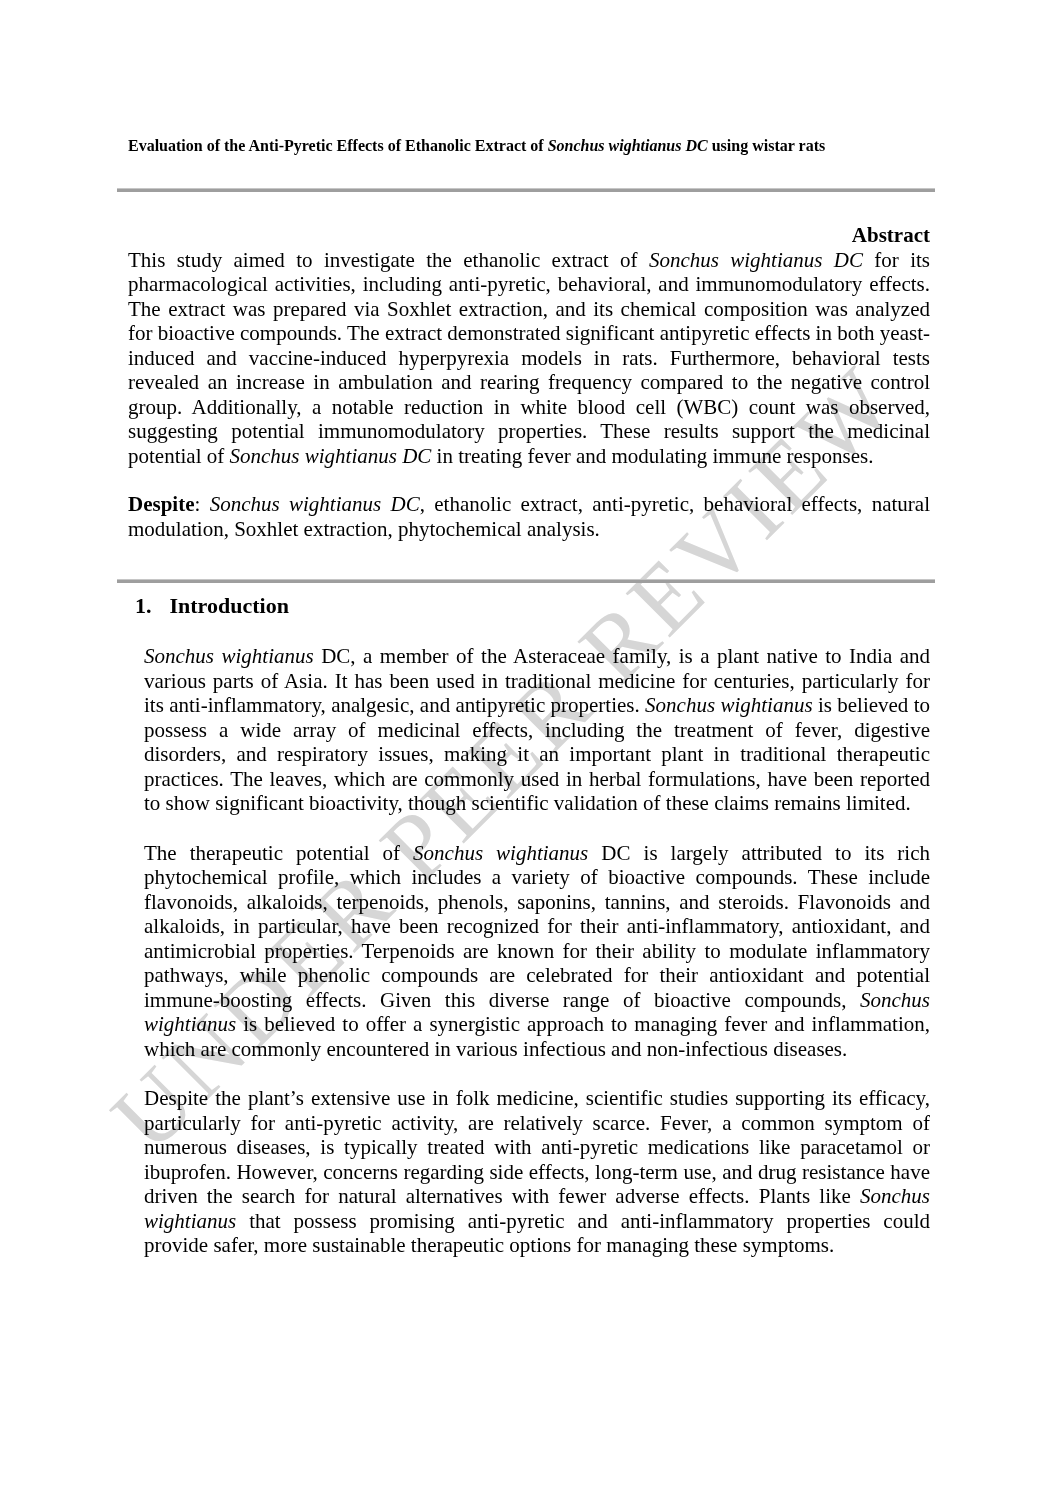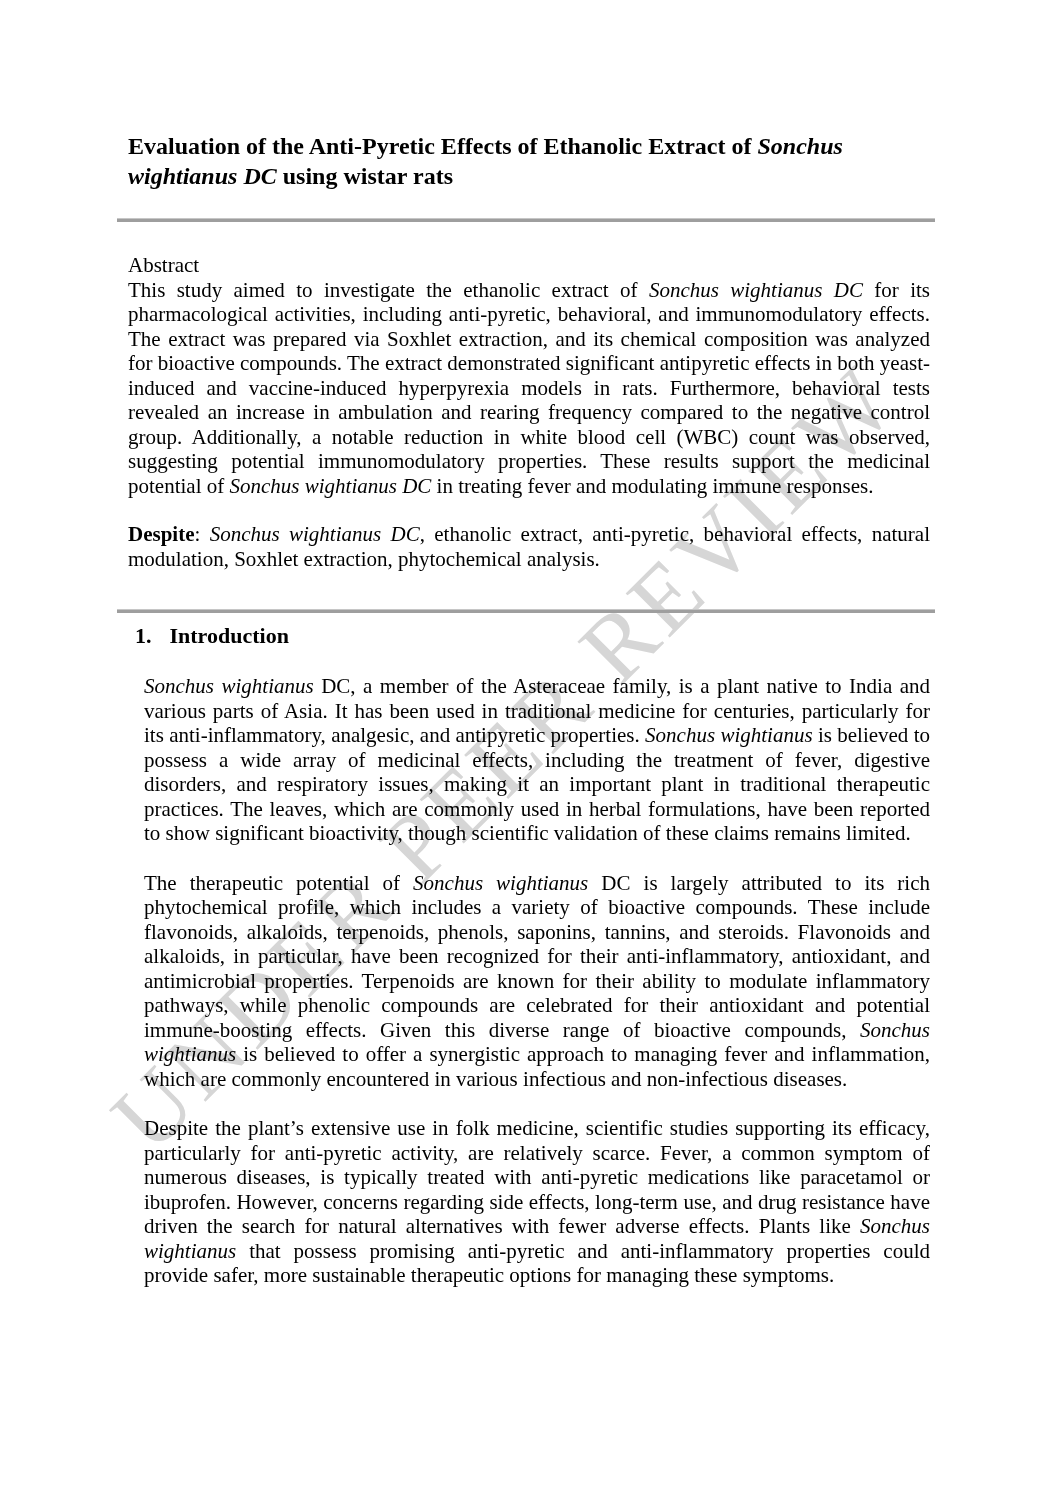--- a/index.html
+++ b/index.html
@@ -30,39 +30,39 @@
     left: 128px;
     top: 0;
     width: 802px;
     z-index: 1;
     font-size: 21px;
     line-height: 24.5px;
     text-align: justify;
   }
   .title {
     margin: 131px 0 0 0;
-    font-size: 24px;
+    font-size: 16px;
     line-height: 30px;
     font-weight: bold;
     text-align: left;
   }
   .rule {
     height: 4px;
     width: 818px;
     margin: 27px 0 0 -11px;
     border-top: 1px solid #c6c6c6;
     box-sizing: border-box;
   }
   .rule-section { margin-top: 38px; }
   .abs-head {
     margin: 31px 0 0 0;
     font-size: 21px;
     line-height: 24.5px;
-    font-weight: normal;
-    text-align: left;
+    font-weight: bold;
+    text-align: right;
   }
   .para { margin: 0; }
   .keywords { margin-top: 24px; }
   .body-para { margin-top: 25px; margin-left: 16px; }
   .sec-head {
     margin: 10px 0 0 0;
     padding-left: 7px;
     font-size: 22px;
     line-height: 26px;
     font-weight: bold;

